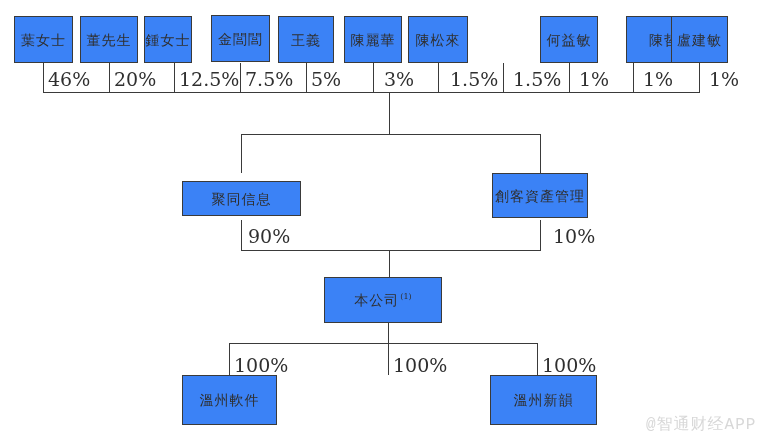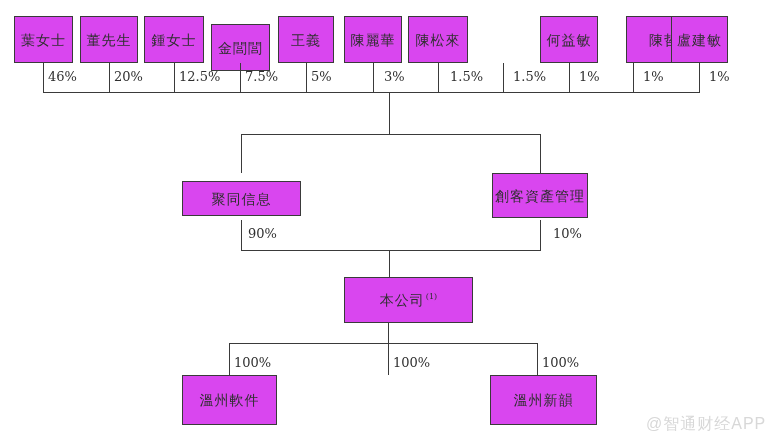--- a/index.html
+++ b/index.html
@@ -8,76 +8,76 @@
     width:765px;height:446px;
     background:#ffffff;
     font-family:"DejaVu Serif","Liberation Serif",serif;
     color:#2f2f2f;
     overflow:hidden;
   }
   .obox{
     position:absolute;
     box-sizing:border-box;
     border:1px solid #3a3a3a;
-    background:#d946ef;
+    background:#3b82f6;
     display:flex;
     align-items:center;
     justify-content:center;
     text-align:center;
   }
   .lbl{
     font-size:14px;
     letter-spacing:1px;
     white-space:nowrap;
     line-height:1;
   }
   .sup{
     font-size:8px;
     line-height:1;
     vertical-align:super;
     margin-left:1px;
     letter-spacing:0;
   }
   .pct{
     position:absolute;
-    font-size:13px;
+    font-size:19px;
     line-height:1;
     white-space:nowrap;
   }
   .vl,.hl{
     position:absolute;
     background:#3a3a3a;
   }
   .vl{width:1px;}
   .hl{height:1px;}
   .watermark{
     position:absolute;
     left:646px;top:414px;
     font-size:16px;
     color:#d8d8d8;
-    font-family:Liberation Sans, sans-serif;
+    font-family:Liberation Mono, monospace;
     letter-spacing:1px;
     white-space:nowrap;
   }
 </style>
 </head>
 <body>
 
 <div class="canvas">
 
   <div class="obox" style="left:14px;top:16px;width:59px;height:47px">
     <span class="lbl">葉女士</span>
   </div>
   <div class="obox" style="left:80px;top:16px;width:58px;height:47px">
     <span class="lbl">董先生</span>
   </div>
-  <div class="obox" style="left:144px;top:16px;width:60px;height:47px">
+  <div class="obox" style="left:144px;top:16px;width:48px;height:47px">
     <span class="lbl">鍾女士</span>
   </div>
-  <div class="obox" style="left:211px;top:24px;width:59px;height:47px">
+  <div class="obox" style="left:211px;top:15px;width:59px;height:47px">
     <span class="lbl">金閭閭</span>
   </div>
   <div class="obox" style="left:278px;top:16px;width:56px;height:47px">
     <span class="lbl">王義</span>
   </div>
   <div class="obox" style="left:344px;top:16px;width:58px;height:47px">
     <span class="lbl">陳麗華</span>
   </div>
   <div class="obox" style="left:408px;top:16px;width:60px;height:47px">
     <span class="lbl">陳松來</span>
@@ -131,21 +131,21 @@
     <span class="lbl">創客資產管理</span>
   </div>
 
   <div class="vl" style="left:241px;top:220px;height:30px"></div>
   <div class="vl" style="left:540px;top:220px;height:30px"></div>
   <div class="pct" style="left:248px;top:227px">90%</div>
   <div class="pct" style="left:553px;top:227px">10%</div>
   <div class="hl" style="left:241px;top:250px;width:300px"></div>
   <div class="vl" style="left:389px;top:250px;height:27px"></div>
 
-  <div class="obox" style="left:344px;top:277px;width:129px;height:46px">
+  <div class="obox" style="left:324px;top:277px;width:118px;height:46px">
     <span class="lbl"><span>本公司</span><sup class="sup">(1)</sup></span>
   </div>
 
   <div class="vl" style="left:388px;top:323px;height:20px"></div>
   <div class="hl" style="left:229px;top:343px;width:309px"></div>
   <div class="vl" style="left:229px;top:343px;height:32px"></div>
   <div class="vl" style="left:388px;top:343px;height:32px"></div>
   <div class="vl" style="left:537px;top:343px;height:32px"></div>
   <div class="pct" style="left:234px;top:356px">100%</div>
   <div class="pct" style="left:393px;top:356px">100%</div>

